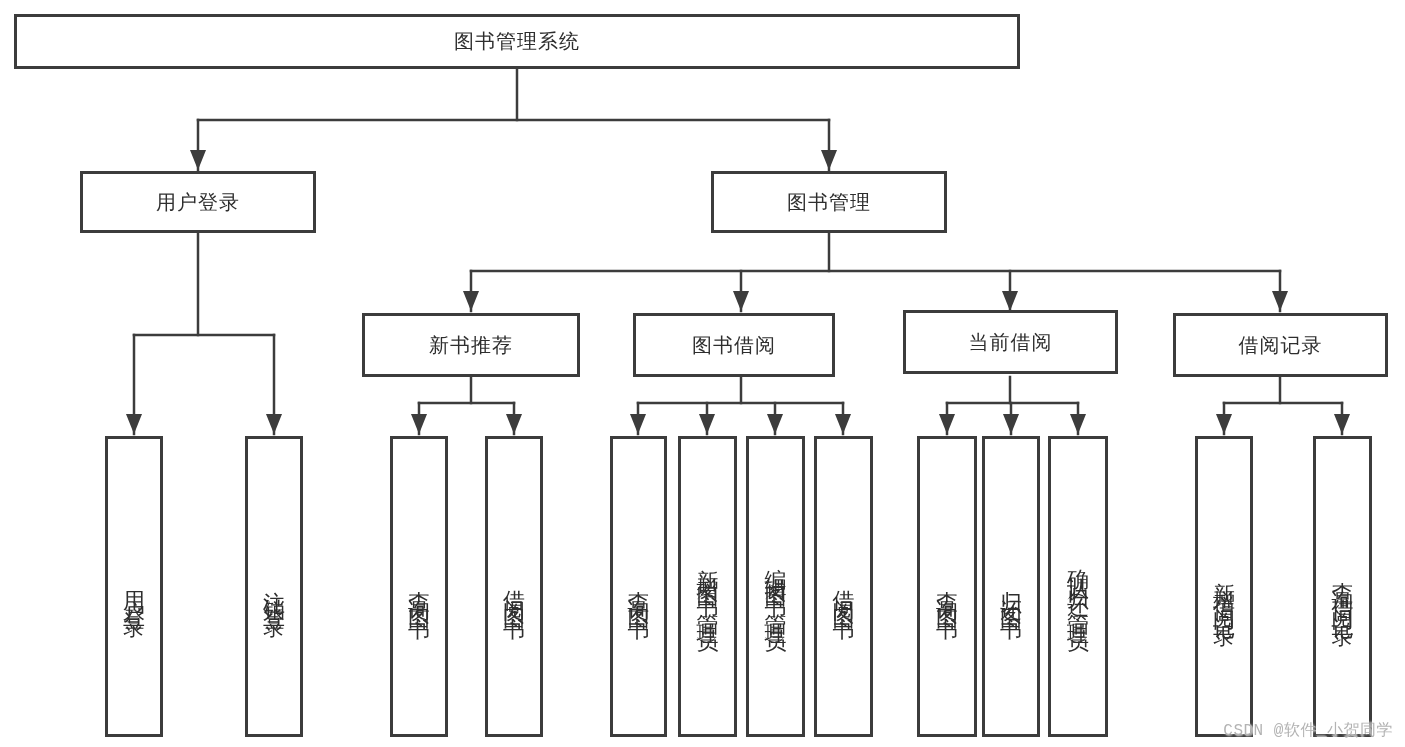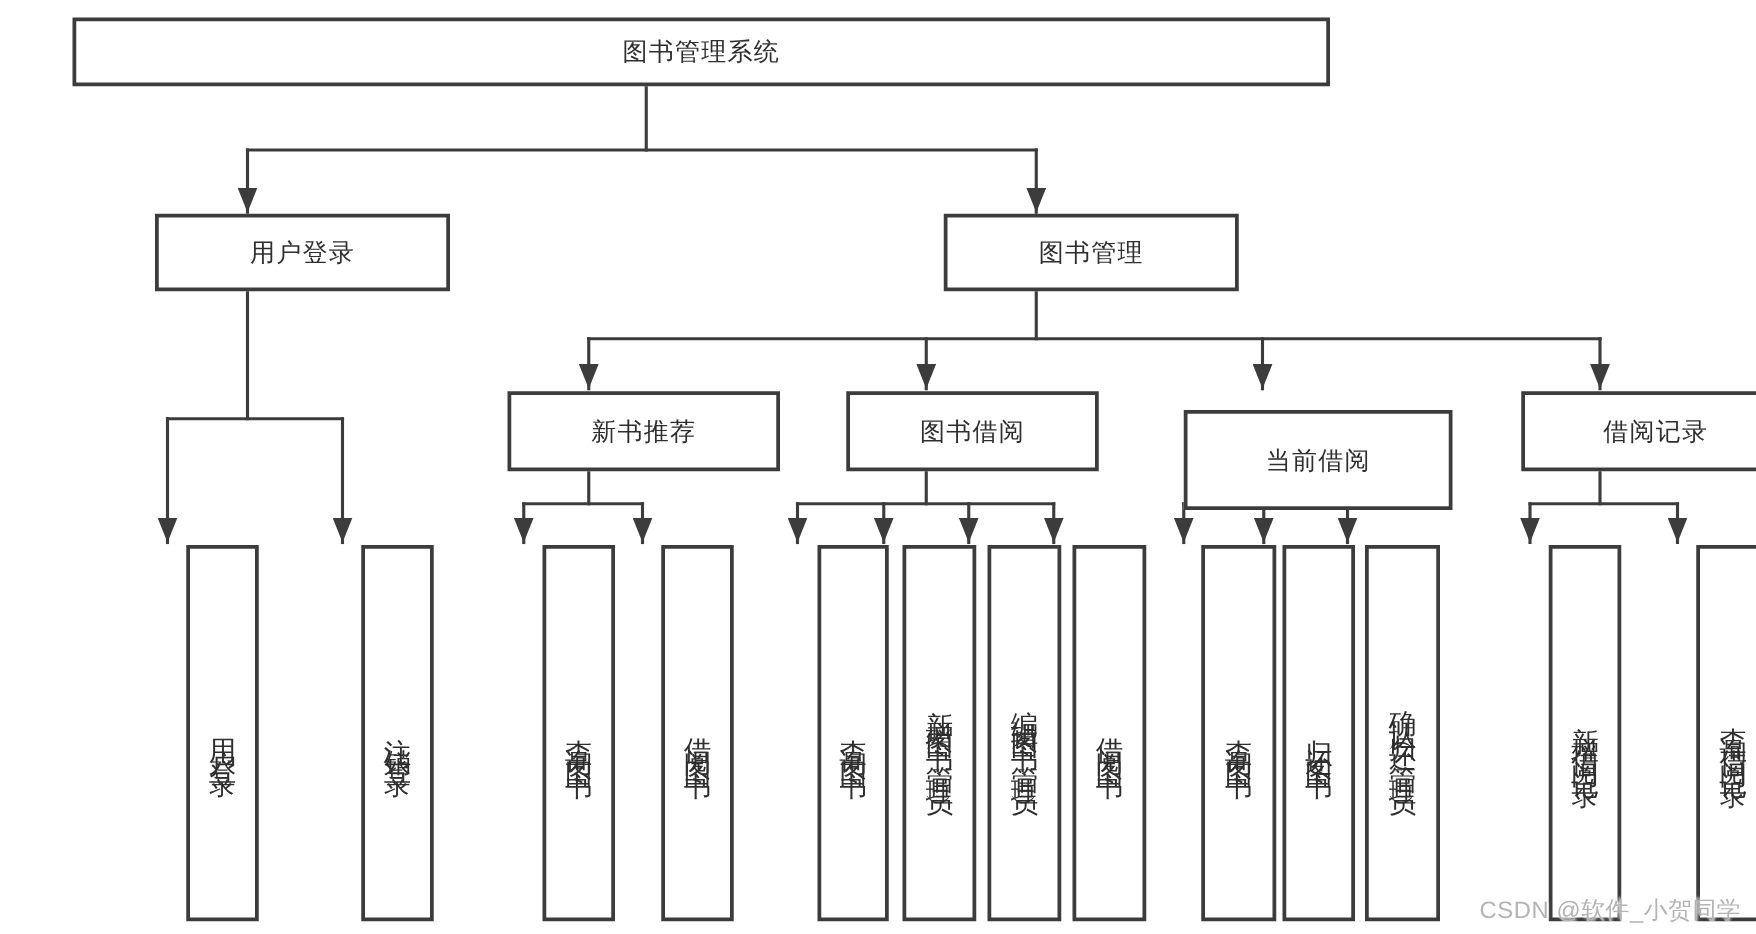--- a/index.html
+++ b/index.html
@@ -34,40 +34,40 @@
   #arrowhead path { fill: var(--line); }
   .node {
     position: absolute;
     border: 3px solid var(--line);
     background: var(--background);
     color: var(--text);
     display: flex;
     align-items: center;
     justify-content: center;
     text-align: center;
-    margin-left: 44px;
   }
   .node.h { font-size: 20px; letter-spacing: 1px; }
   .node.v { font-size: 22px; }
   .node.v .vlbl {
     writing-mode: vertical-rl;
     text-orientation: mixed;
     letter-spacing: 9px;
     margin-bottom: -9px;
     line-height: 1.1;
   }
   .watermark {
     position: absolute;
     right: 12px;
     bottom: 6px;
-    font-size: 19px;
+    font-size: 16px;
     color: var(--watermark);
     letter-spacing: 0.5px;
     text-shadow: 1px 1px 2px rgba(255,255,255,0.95), -1px -1px 2px rgba(255,255,255,0.95);
     z-index: 5;
+    font-family: Liberation Mono, monospace;
   }
 </style>
 </head>
 <body>
 
 <div class="canvas">
 
   <svg id="connector-layer" viewBox="0 0 1405 747" xmlns="http://www.w3.org/2000/svg">
     <defs>
       <marker id="arrowhead" markerUnits="userSpaceOnUse" markerWidth="20" markerHeight="16" refX="20" refY="8" orient="auto">
@@ -140,21 +140,21 @@
   <div class="node h" style="left:362px;top:313px;width:218px;height:64px">
     <span>新书推荐</span>
   </div>
 
   <div class="node h" style="left:711px;top:171px;width:236px;height:62px">
     <span>图书管理</span>
   </div>
   <div class="node h" style="left:633px;top:313px;width:202px;height:64px">
     <span>图书借阅</span>
   </div>
-  <div class="node h" style="left:903px;top:328px;width:215px;height:80px">
+  <div class="node h" style="left:903px;top:310px;width:215px;height:64px">
     <span>当前借阅</span>
   </div>
   <div class="node h" style="left:1173px;top:313px;width:215px;height:64px">
     <span>借阅记录</span>
   </div>
 
   <div class="node v" style="left:105px;top:436px;width:58px;height:301px">
     <span class="vlbl">用户登录</span>
   </div>
   <div class="node v" style="left:245px;top:436px;width:58px;height:301px">

